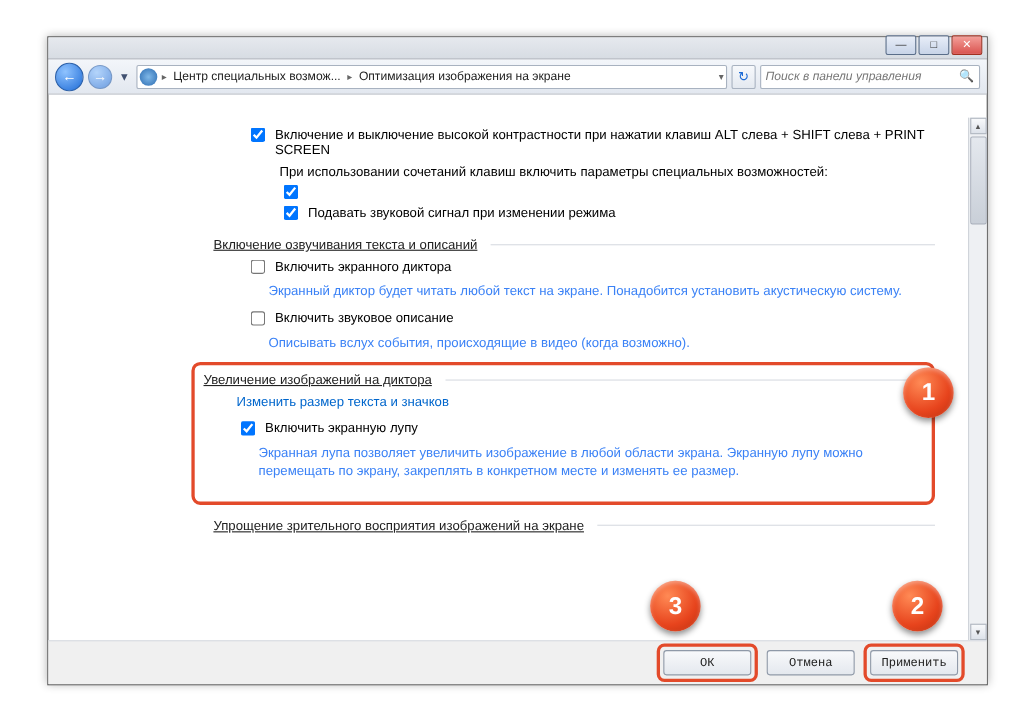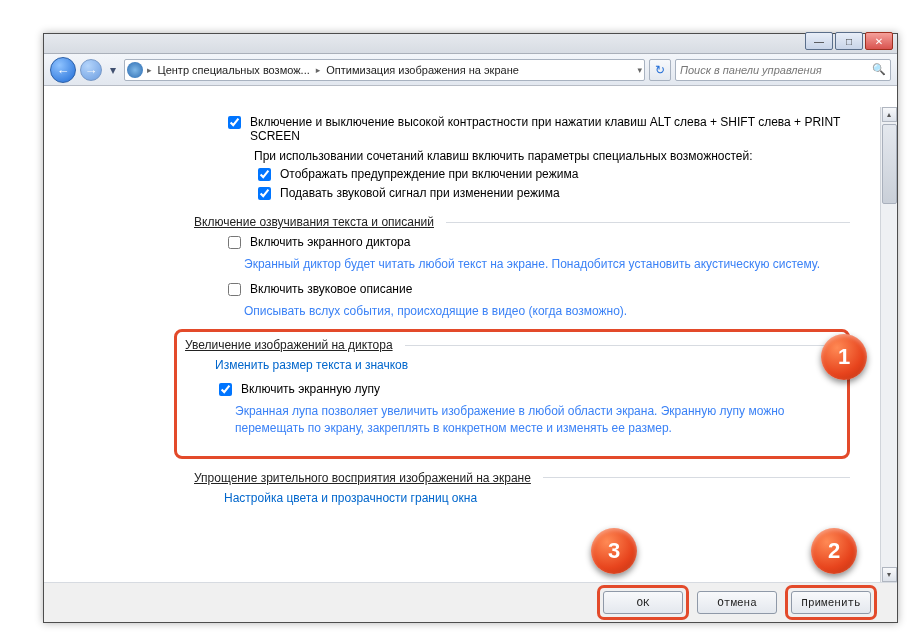--- a/index.html
+++ b/index.html
@@ -83,21 +83,21 @@
   }
   .crumbs .seg {padding:0 4px;}
   .crumbs .arrow{color:#666;font-size:9px;}
   .cp-icon {
     width:16px;height:16px;border-radius:50%;
     background: radial-gradient(circle,#7fb8e8,#2a6ab0);
     display:inline-block;margin-right:2px;
   }
   .refresh { width:22px;height:22px;border:1px solid #a8b2c0;background:linear-gradient(#f7f9fc,#e4e9f0);border-radius:2px;display:flex;align-items:center;justify-content:center;color:#1e6bd6;font-size:12px;}
   .search {
-    width:216px;height:22px;border:1px solid #a8b2c0;background:#fff;border-radius:2px;
+    width:200px;height:22px;border:1px solid #a8b2c0;background:#fff;border-radius:2px;
     display:flex;align-items:center;padding:0 4px;color:#777;font-style:italic;font-size:11px;
   }
   .search .sicon{margin-left:auto;font-style:normal;color:#555;}
   .content-wrap {
     position:absolute;
     top:53px; left:0; right:0; bottom:40px;
     display:flex;
     margin-top:20px;
   }
   .content {
@@ -204,21 +204,20 @@
   <div class="content-wrap">
     <div class="content">
 
       <label class="chk indent1">
         <input type="checkbox" checked="" style="">
         <span>Включение и выключение высокой контрастности при нажатии клавиш ALT слева + SHIFT слева + PRINT SCREEN</span>
       </label>
       <div class="indent2" style="margin:6px 0 4px 0">При использовании сочетаний клавиш включить параметры специальных возможностей:</div>
       <label class="chk indent2">
         <input type="checkbox" checked="" style="">
-        <span>Отображать предупреждение при включении режима</span>
       </label>
       <label class="chk indent2">
         <input type="checkbox" checked="" style="">
         <span>Подавать звуковой сигнал при изменении режима</span>
       </label>
 
       <div class="sect-head">
         <span>Включение озвучивания текста и описаний</span>
       </div>
       <label class="chk indent1">
@@ -240,21 +239,20 @@
         <label class="chk indent1" style="margin-top:10px">
           <input type="checkbox" checked="" style="">
           <span>Включить экранную лупу</span>
         </label>
         <div class="desc">Экранная лупа позволяет увеличить изображение в любой области экрана. Экранную лупу можно перемещать по экрану, закреплять в конкретном месте и изменять ее размер.</div>
       </div>
 
       <div class="sect-head">
         <span>Упрощение зрительного восприятия изображений на экране</span>
       </div>
-      <div class="indent1 link" style="margin-bottom:6px">Настройка цвета и прозрачности границ окна</div>
 
     </div>
     <div class="scrollbar">
       <div class="sbtn">▴</div>
       <div class="thumb"></div>
       <div class="track"></div>
       <div class="sbtn">▾</div>
     </div>
   </div>
 

